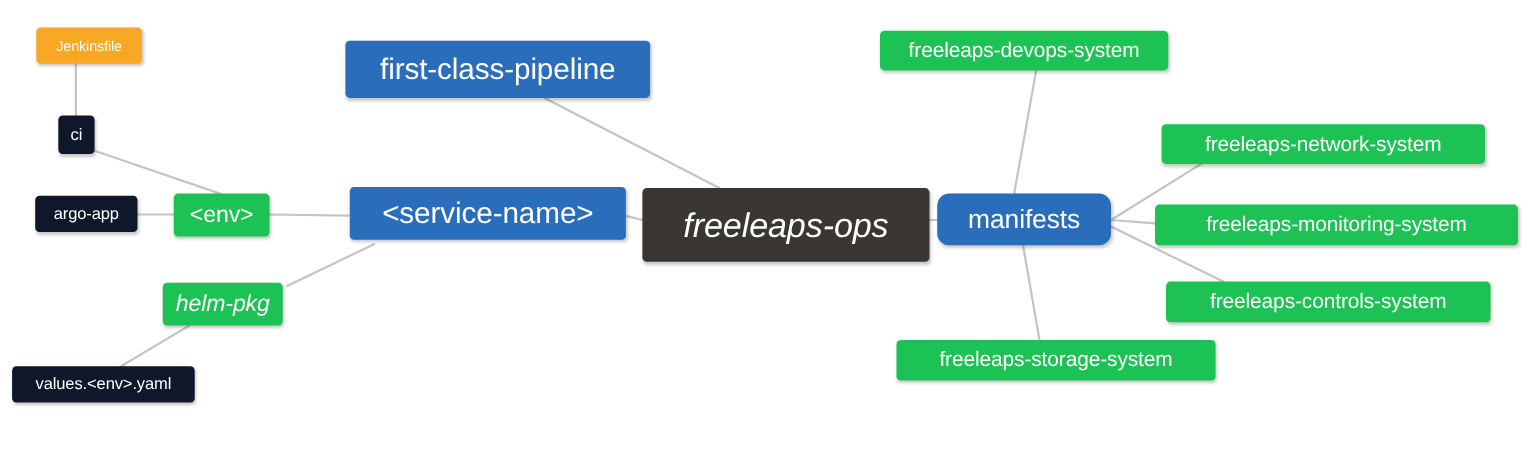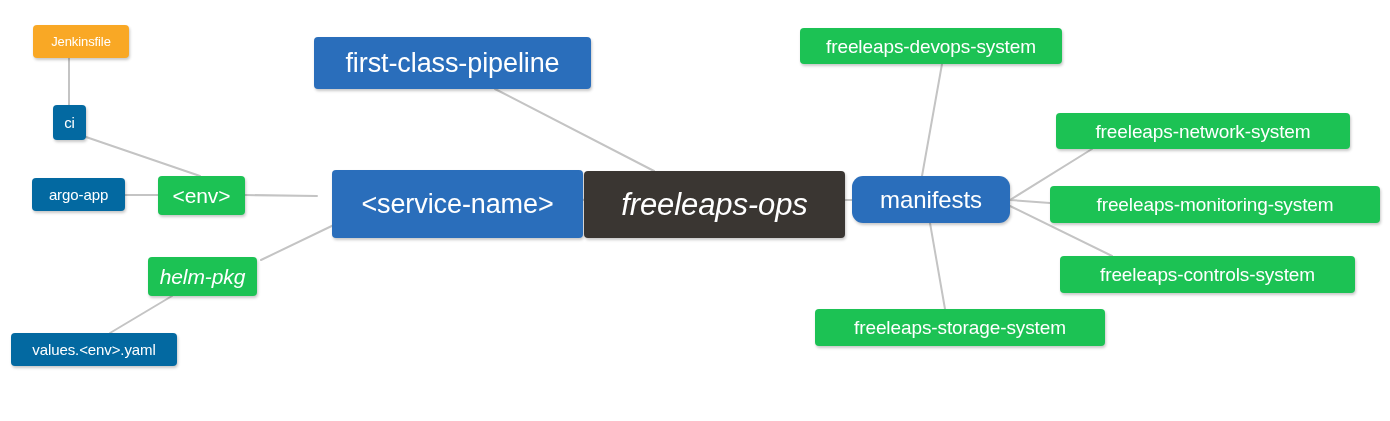--- a/index.html
+++ b/index.html
@@ -40,21 +40,21 @@
     line-height: 1;
     box-shadow: 1px 2px 3px rgba(0,0,0,0.22);
     letter-spacing: -0.1px;
     z-index: 2;
     user-select: none;
   }
   .n-root      { background: #3a3632; }
   .n-blue      { background: #2a6ebb; }
   .n-green     { background: #1cc254; }
   .n-orange    { background: #f9a825; }
-  .n-red       { background: #0369a1; }
+  .n-red       { background: #0f172a; }
 
   .sz-root   { font-size: 31px; font-style: italic; }
   .sz-xl     { font-size: 27px; }
   .sz-lg     { font-size: 24px; }
   .sz-md     { font-size: 21px; }
   .sz-sm     { font-size: 19px; }
   .sz-xs     { font-size: 15px; }
   .sz-tiny   { font-size: 13px; margin-left: 12px; }
 </style>
 </head>
@@ -78,21 +78,21 @@
       <line x1="930" y1="223" x2="945" y2="309" stroke="#c4c4c4" stroke-width="2" stroke-linecap="round"></line>
     </svg>
   <div id="node-layer">
       <div class="node n-orange sz-tiny" style="left: 21px; top: 25px; width: 96px; height: 33px;">Jenkinsfile</div>
       <div class="node n-red sz-xs" style="left: 53px; top: 105px; width: 33px; height: 35px;">ci</div>
       <div class="node n-red sz-xs" style="left: 32px; top: 178px; width: 93px; height: 33px;">argo-app</div>
       <div class="node n-green sz-md" style="left: 158px; top: 176px; width: 87px; height: 39px;">&lt;env&gt;</div>
       <div class="node n-red sz-xs" style="left: 11px; top: 333px; width: 166px; height: 33px;">values.&lt;env&gt;.yaml</div>
       <div class="node n-green sz-md" style="left: 148px; top: 257px; width: 109px; height: 39px; font-style: italic;">helm-pkg</div>
       <div class="node n-blue sz-xl" style="left: 314px; top: 37px; width: 277px; height: 52px;">first-class-pipeline</div>
-      <div class="node n-blue sz-xl" style="left: 332px; top: 170px; width: 251px; height: 68px;">&lt;service-name&gt;</div>
+      <div class="node n-blue sz-xl" style="left: 318px; top: 170px; width: 251px; height: 48px;">&lt;service-name&gt;</div>
       <div class="node n-root sz-root" style="left: 584px; top: 171px; width: 261px; height: 67px;">freeleaps-ops</div>
       <div class="node n-blue sz-lg" style="left: 852px; top: 176px; width: 158px; height: 47px; border-radius: 11px;">manifests</div>
       <div class="node n-green sz-sm" style="left: 800px; top: 28px; width: 262px; height: 36px;">freeleaps-devops-system</div>
       <div class="node n-green sz-sm" style="left: 1056px; top: 113px; width: 294px; height: 36px;">freeleaps-network-system</div>
       <div class="node n-green sz-sm" style="left: 1050px; top: 186px; width: 330px; height: 37px; text-align: right;">freeleaps-monitoring-system</div>
       <div class="node n-green sz-sm" style="left: 1060px; top: 256px; width: 295px; height: 37px;">freeleaps-controls-system</div>
       <div class="node n-green sz-sm" style="left: 815px; top: 309px; width: 290px; height: 37px;">freeleaps-storage-system</div>
     </div>
 </div>
 

